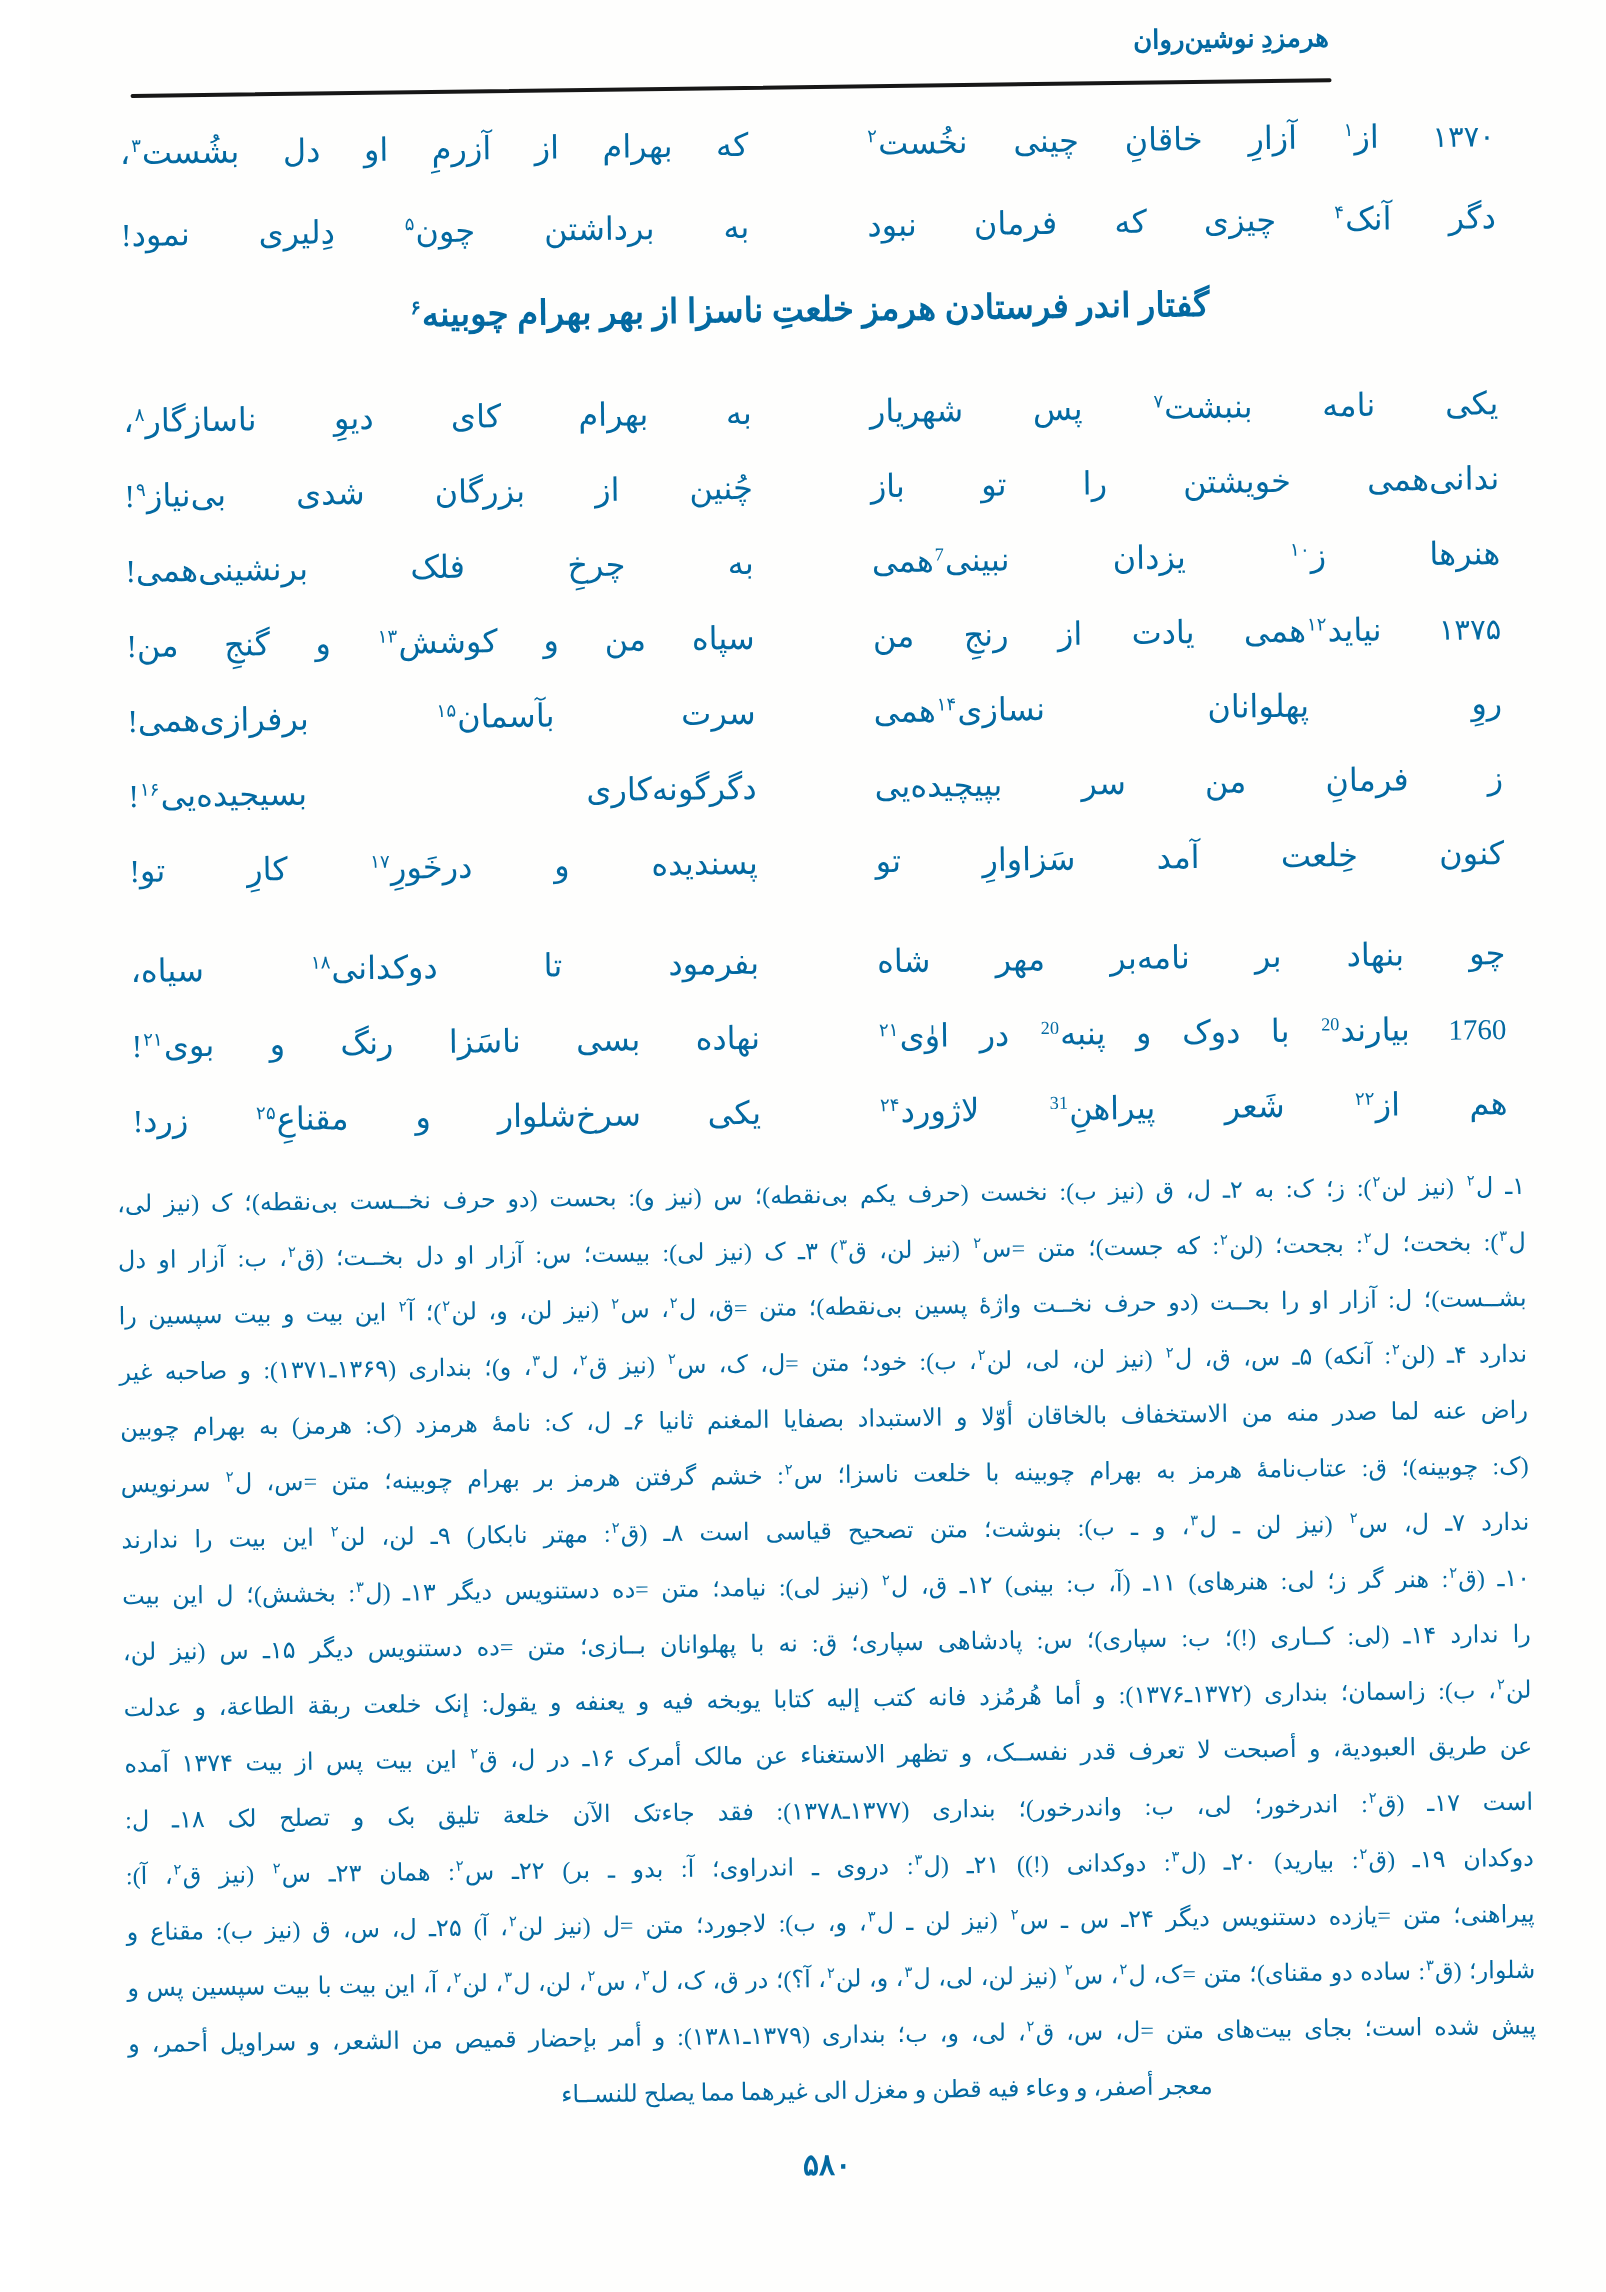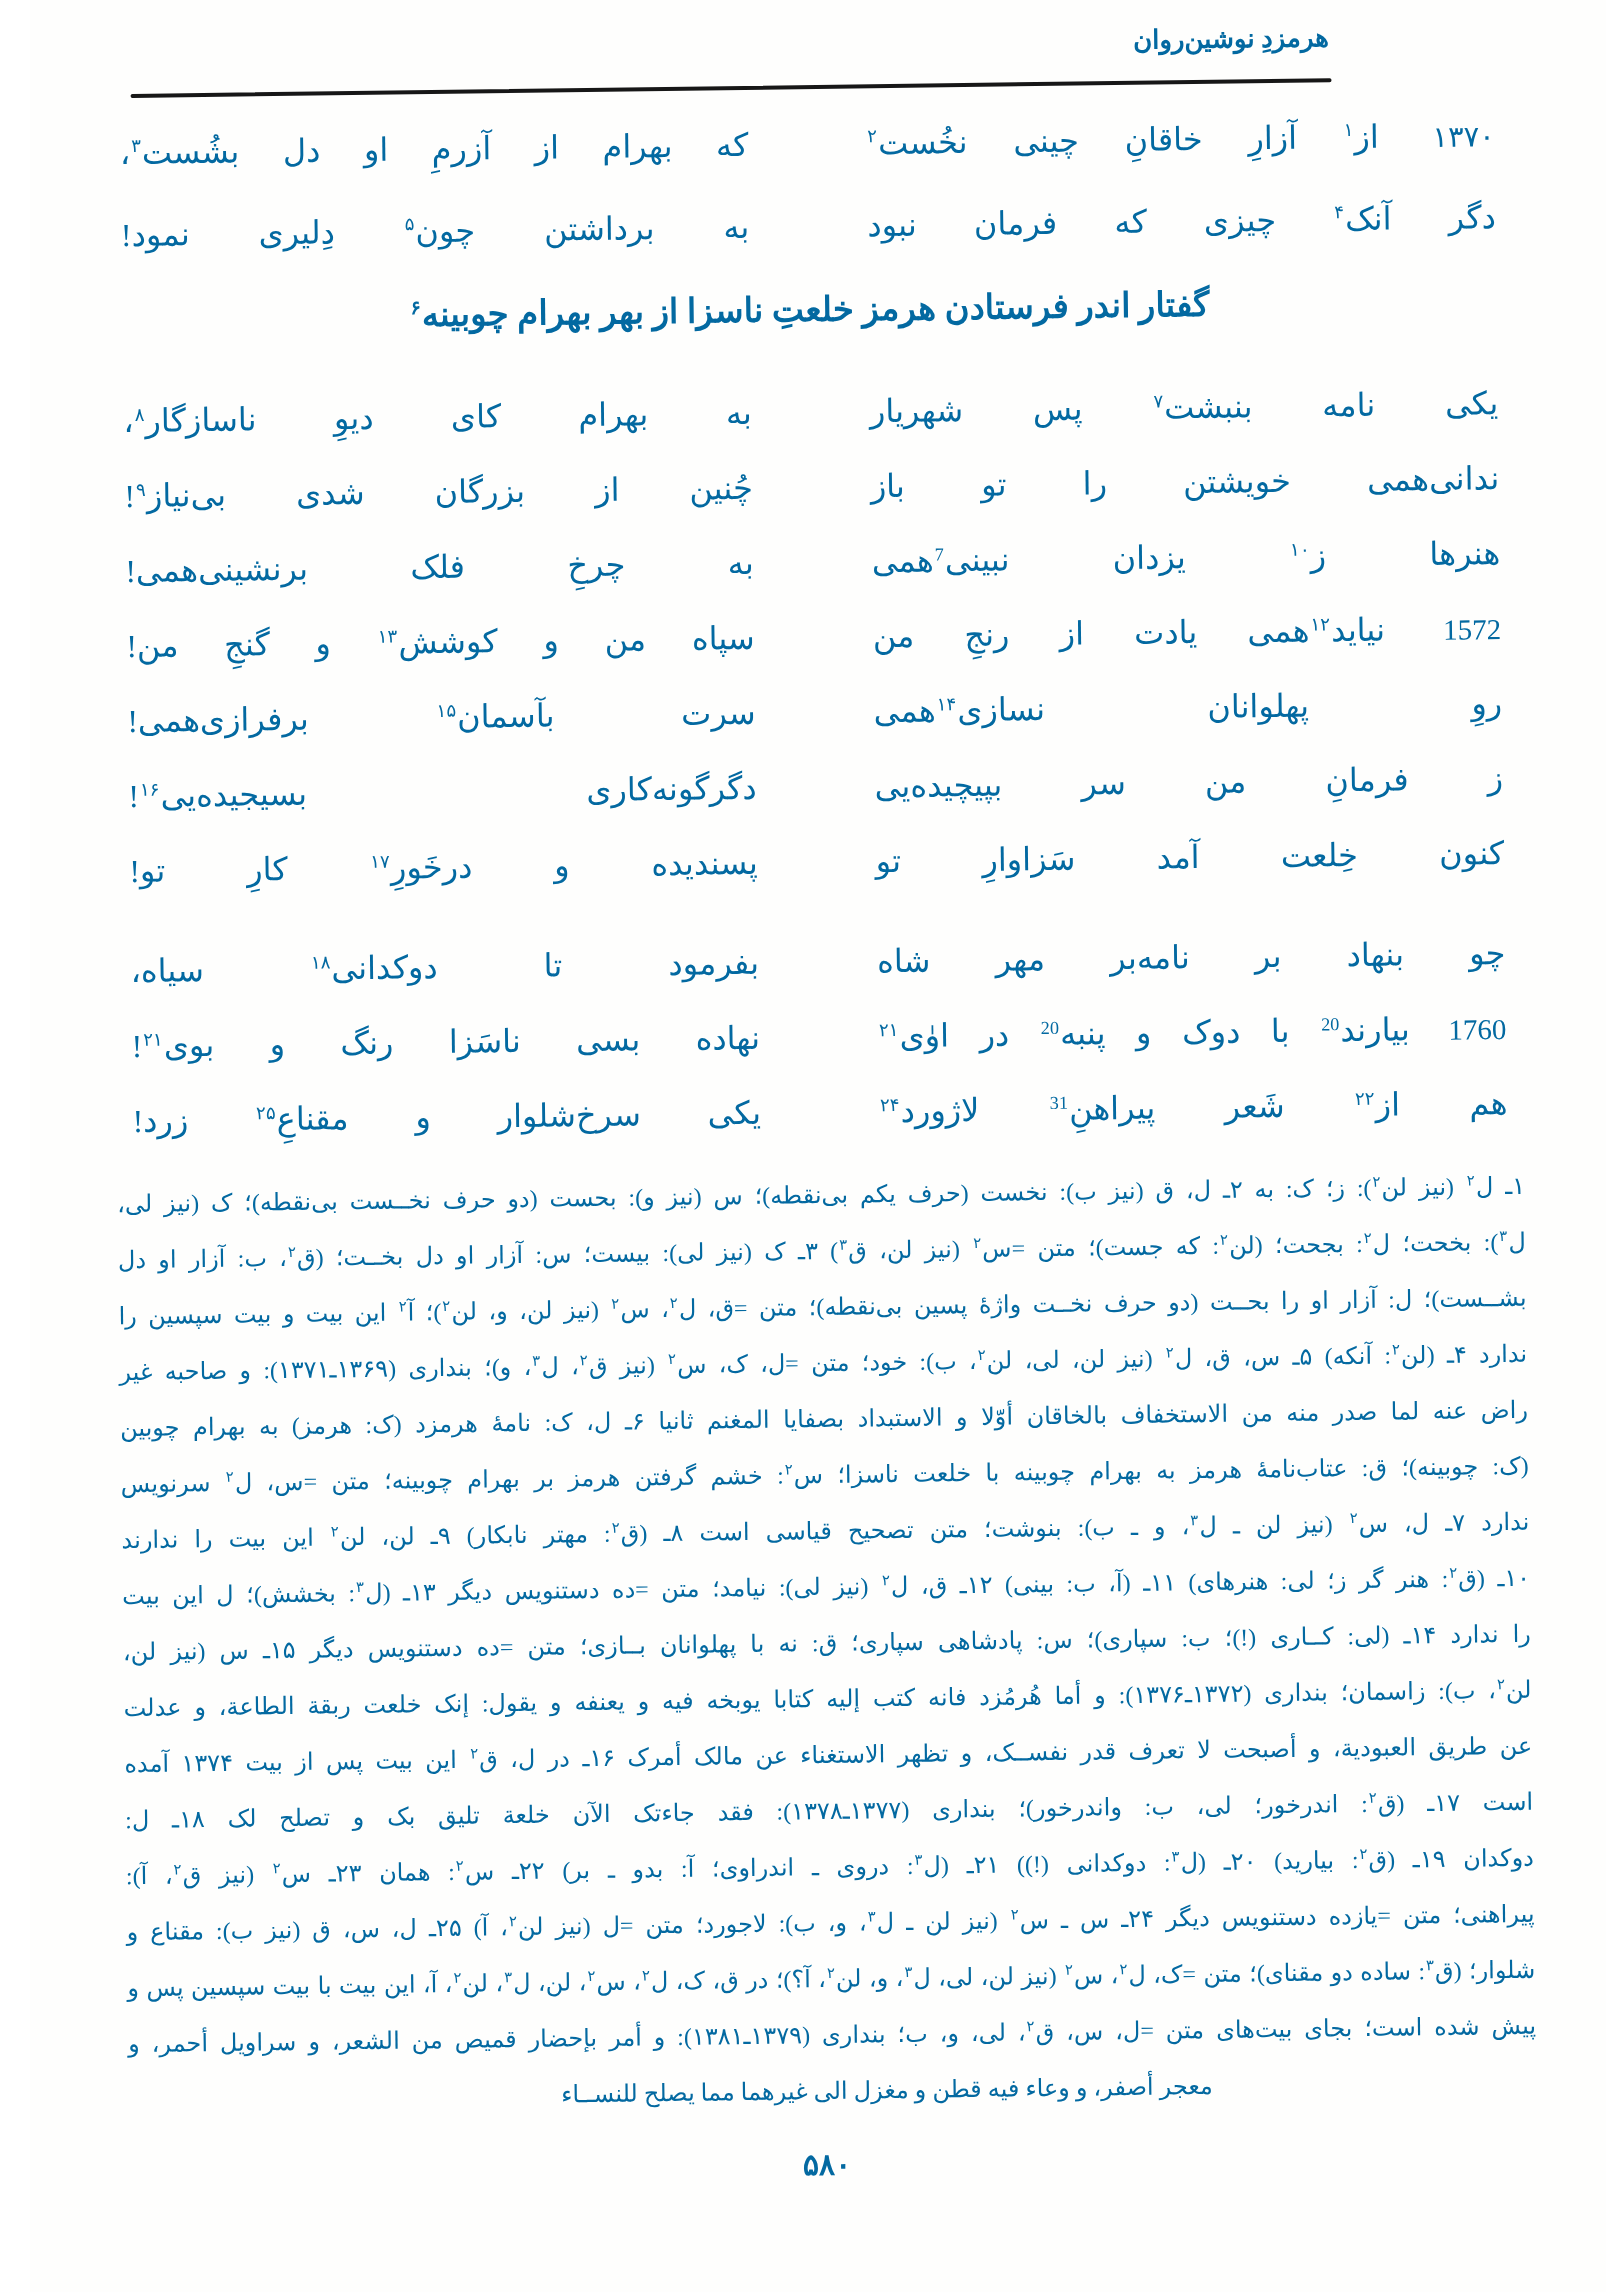--- a/index.html
+++ b/index.html
@@ -148,21 +148,21 @@
         </div>
         <div class="poem-row">
           <div class="hemi"><span>ندانی‌همی خویشتن را تو باز</span></div>
           <div class="hemi"><span>چُنین از بزرگان شدی بی‌نیاز<sup>۹</sup>!</span></div>
         </div>
         <div class="poem-row">
           <div class="hemi"><span>هنرها ز<sup>۱۰</sup> یزدان نبینی<sup>7</sup>همی</span></div>
           <div class="hemi"><span>به چرخِ فلک برنشینی‌همی!</span></div>
         </div>
         <div class="poem-row">
-          <div class="hemi"><span class="vnum">1572</span> <span>نیاید<sup>۱۲</sup>همی یادت از رنجِ من</span></div>
+          <div class="hemi"><span class="vnum">۱۳۷۵</span> <span>نیاید<sup>۱۲</sup>همی یادت از رنجِ من</span></div>
           <div class="hemi"><span>سپاه من و کوشش<sup>۱۳</sup> و گنجِ من!</span></div>
         </div>
         <div class="poem-row">
           <div class="hemi"><span>روِ پهلوانان نسازی<sup>۱۴</sup>همی</span></div>
           <div class="hemi"><span>سرت بآسمان<sup>۱۵</sup> برفرازی‌همی!</span></div>
         </div>
         <div class="poem-row">
           <div class="hemi"><span>ز فرمانِ من سر بپیچیده‌یی</span></div>
           <div class="hemi"><span>دگرگونه‌کاری بسیجیده‌یی<sup>۱۶</sup>!</span></div>
         </div>

